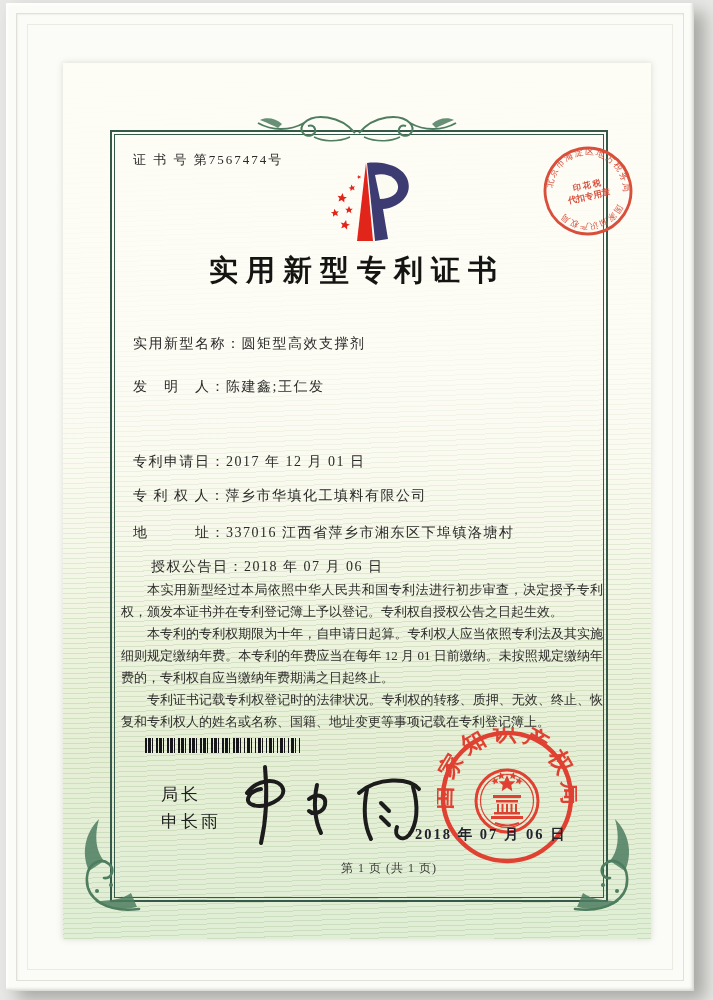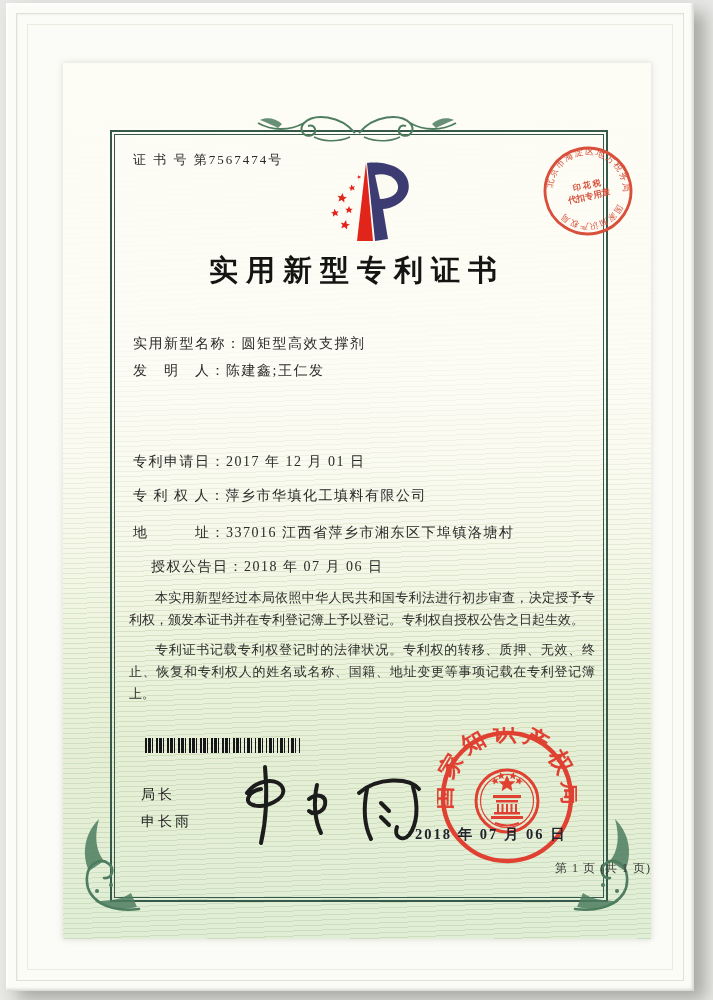--- a/index.html
+++ b/index.html
@@ -32,31 +32,31 @@
   .border-box{position:absolute;left:47px;top:67px;width:494px;height:768px;border:2px solid #35594a;}
   .border-box::before{content:"";position:absolute;inset:2px;border:1px solid #35594a;}
   
   .cert-no{left:70px;top:88px;font-size:13px;letter-spacing:2px;color:#2b2b29;white-space:nowrap;}
   .logo{left:256px;top:98px;}
   .title{left:0;top:188px;width:100%;text-align:center;font-size:29px;font-weight:bold;
          letter-spacing:8px;color:#141412;font-family:"DejaVu Serif","Liberation Serif",serif;white-space:nowrap;}
   .row{font-size:14px;color:#2a2a28;letter-spacing:1.5px;white-space:nowrap;width:480px;}
   .row .pair2{position:absolute;left:272px;top:0;}
   .paras{left:58px;top:516px;width:482px;font-size:13px;line-height:22px;color:#2e2e2c;text-align:justify;}
-  .paras p{margin:8px;text-indent:2em;}
+  .paras p{margin:0;text-indent:2em;}
   .barcode{left:82px;top:675px;width:157px;height:15px;
     background:repeating-linear-gradient(90deg,#15151a 0px,#15151a 1.5px,transparent 1.5px,transparent 3px,
       #15151a 3px,#15151a 6px,transparent 6px,transparent 7px,
       #15151a 7px,#15151a 8px,transparent 8px,transparent 11px);}
-  .signer{left:78px;top:718px;font-size:14px;color:#222;letter-spacing:3px;line-height:27px;}
+  .signer{left:98px;top:718px;font-size:17px;color:#222;letter-spacing:3px;line-height:27px;}
   .sig-svg{left:150px;top:696px;}
   .stamp{left:479px;top:82px;}
   .seal{left:374px;top:664px;}
   .seal-date{left:352px;top:762px;font-size:14.5px;color:#23232e;letter-spacing:2px;font-weight:bold;white-space:nowrap;}
-  .footer{left:0;top:797px;width:100%;text-align:right;font-size:12px;color:#3a3a38;letter-spacing:1px;}
+  .footer{left:0;top:797px;width:100%;text-align:center;font-size:12px;color:#3a3a38;letter-spacing:1px;padding-left:32px;}
   .fl-bl{left:14px;top:750px;}
   .fl-br{left:504px;top:750px;transform:scaleX(-1);}
   .top-ornament{left:189px;top:48px;}
   svg{display:block;}
 </style>
 </head>
 <body>
 
 <svg width="0" height="0" style="position:absolute" aria-hidden="true">
   <defs>
@@ -112,38 +112,39 @@
           <use href="#star5" transform="translate(16,52) scale(0.42) rotate(-8)"></use>
           <use href="#star5" transform="translate(26,64) scale(0.5) rotate(12)"></use>
         </g>
       </svg>
 
       <div class="abs row" style="left:70px;top:272px">
         <span>实用新型名称：</span><span>圆矩型高效支撑剂</span>
       </div>
 
       <div class="abs title">实用新型专利证书</div>
-      <div class="abs row" style="left:70px;top:299px">
+      <div class="abs row" style="left:70px;top:315px">
         <span>发　明　人：</span><span>陈建鑫;王仁发</span>
       </div>
       <div class="abs row" style="left:70px;top:390px">
         <span>专利申请日：</span><span>2017 年 12 月 01 日</span>
       </div>
       <div class="abs row" style="left:70px;top:424px">
         <span>专 利 权 人：</span><span>萍乡市华填化工填料有限公司</span>
       </div>
       <div class="abs row" style="left:70px;top:461px">
         <span>地　　　址：</span><span>337016 江西省萍乡市湘东区下埠镇洛塘村</span>
       </div>
       <div class="abs row" style="left:88px;top:495px">
         <span>授权公告日：</span><span>2018 年 07 月 06 日</span>
       </div>
 
       <div class="abs paras">
         <p>本实用新型经过本局依照中华人民共和国专利法进行初步审查，决定授予专利权，颁发本证书并在专利登记簿上予以登记。专利权自授权公告之日起生效。</p>
+        <p>本专利的专利权期限为十年，自申请日起算。专利权人应当依照专利法及其实施细则规定缴纳年费。本专利的年费应当在每年 12 月 01 日前缴纳。未按照规定缴纳年费的，专利权自应当缴纳年费期满之日起终止。</p>
         <p>专利证书记载专利权登记时的法律状况。专利权的转移、质押、无效、终止、恢复和专利权人的姓名或名称、国籍、地址变更等事项记载在专利登记簿上。</p>
       </div>
 
       <div class="abs barcode"></div>
 
       <div class="abs signer">
         <div>局长</div>
         <div>申长雨</div>
       </div>
 

